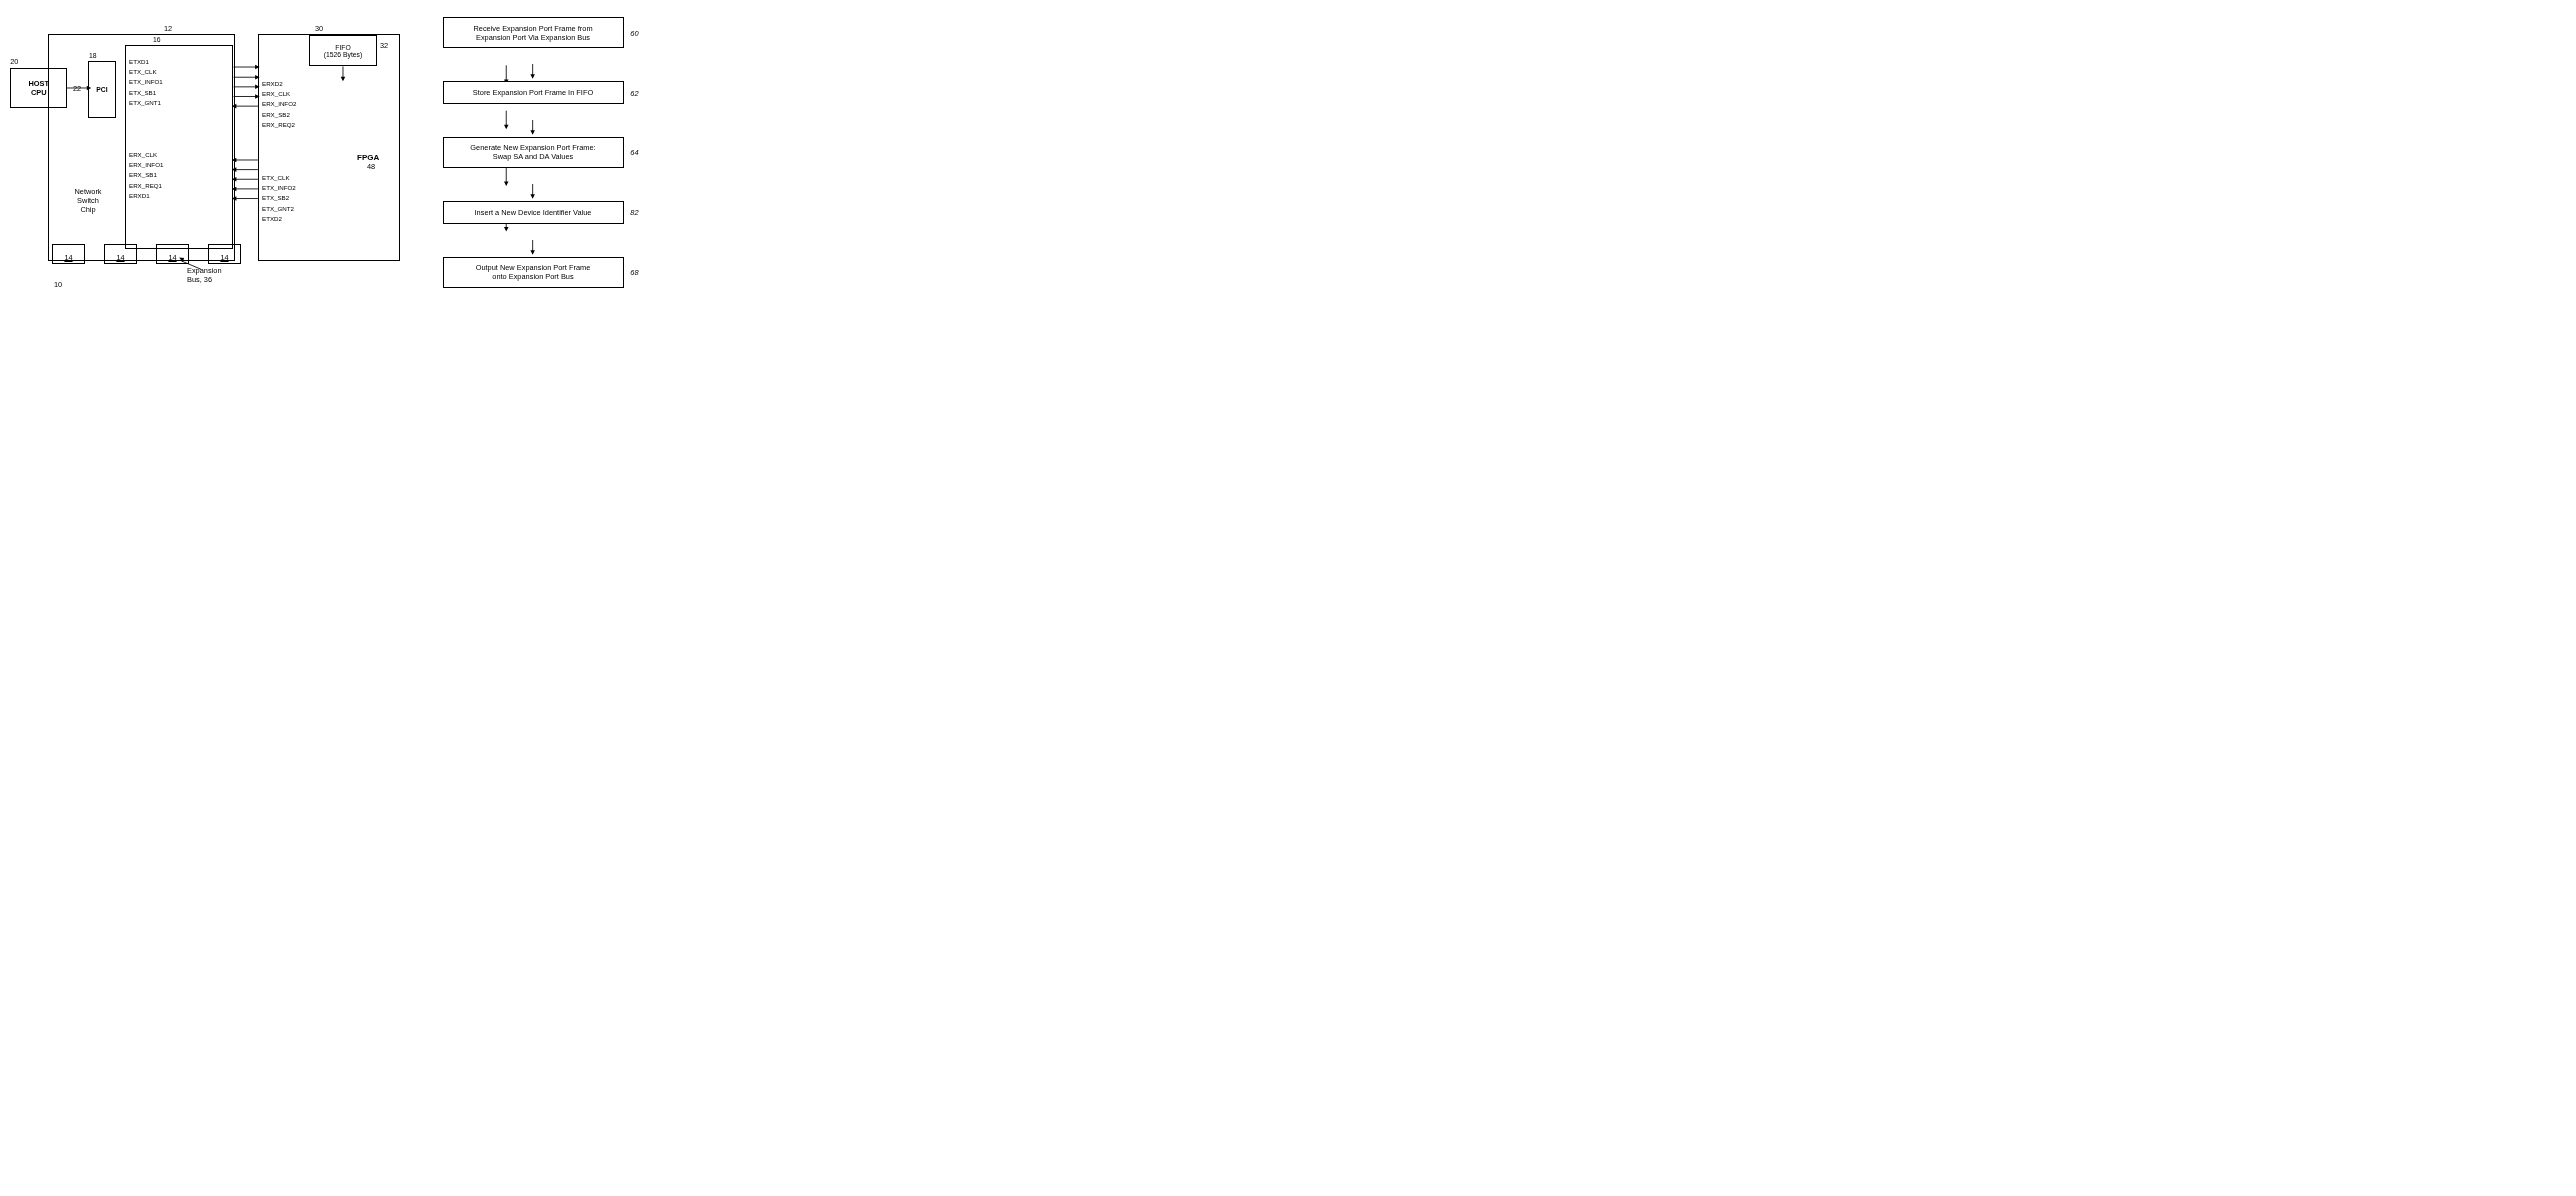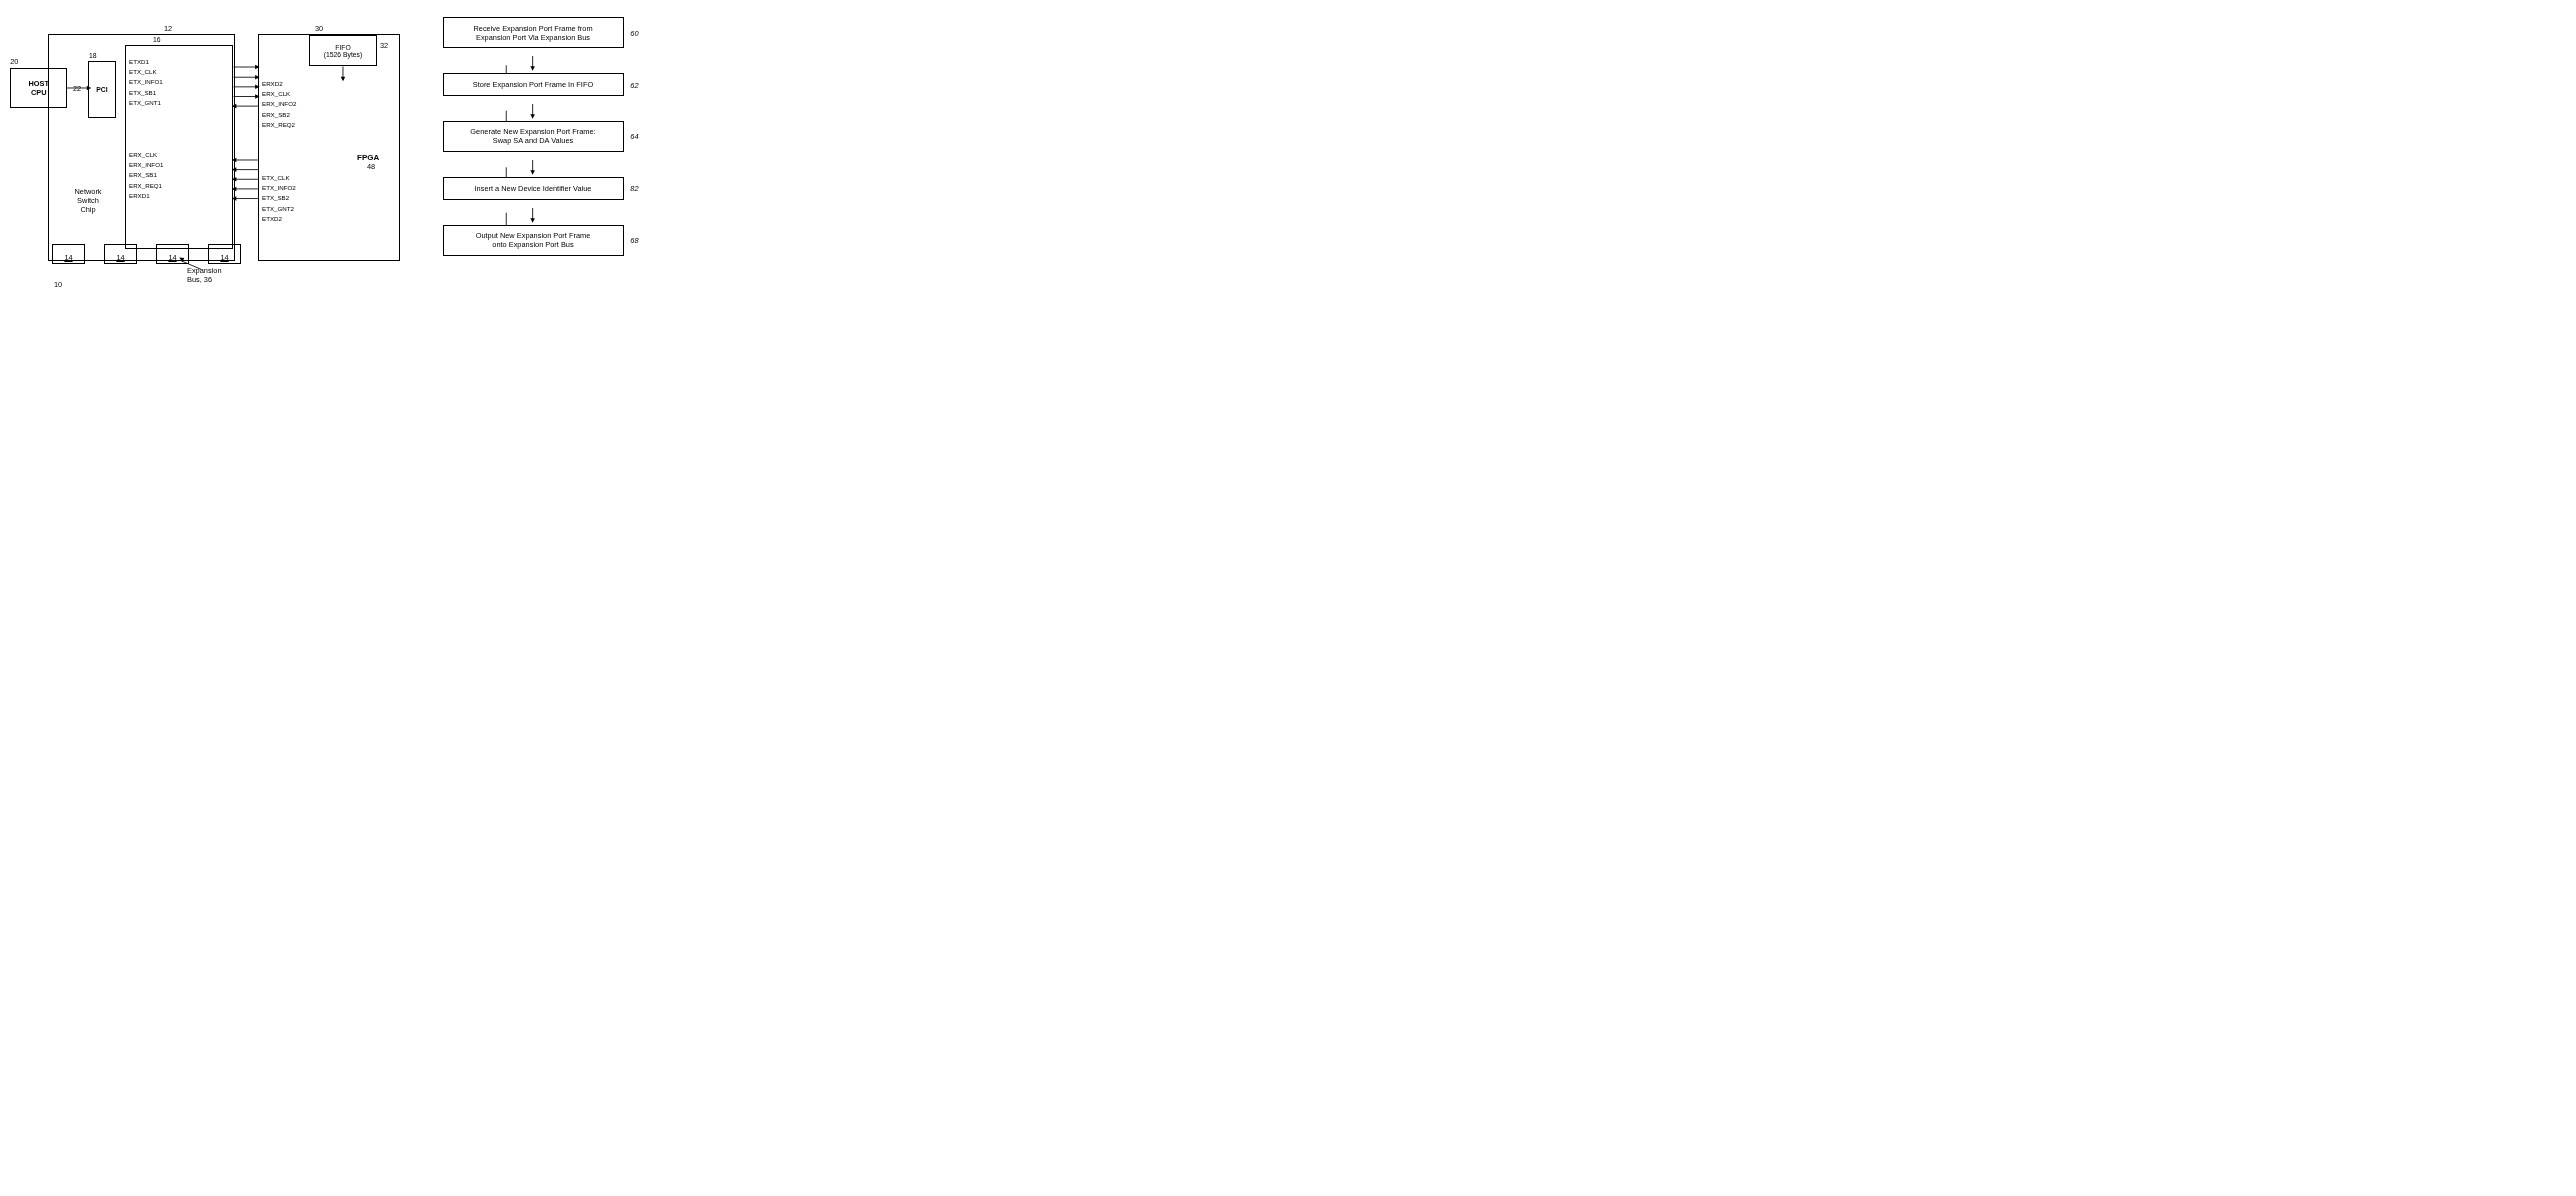--- a/index.html
+++ b/index.html
@@ -257,21 +257,21 @@
       position: absolute;
       right: -16px;
       top: 50%;
       transform: translateY(-50%);
       font-size: 7.4px;
       font-style: italic;
     }
 
     .flow-wrapper {
       position: relative;
-      margin-bottom: 8px;
+      margin-bottom: 16px;
     }
 
     
     .diagram-svg {
       position: absolute;
       top: 0;
       left: 0;
       width: 644px;
       height: 299px;
       pointer-events: none;

